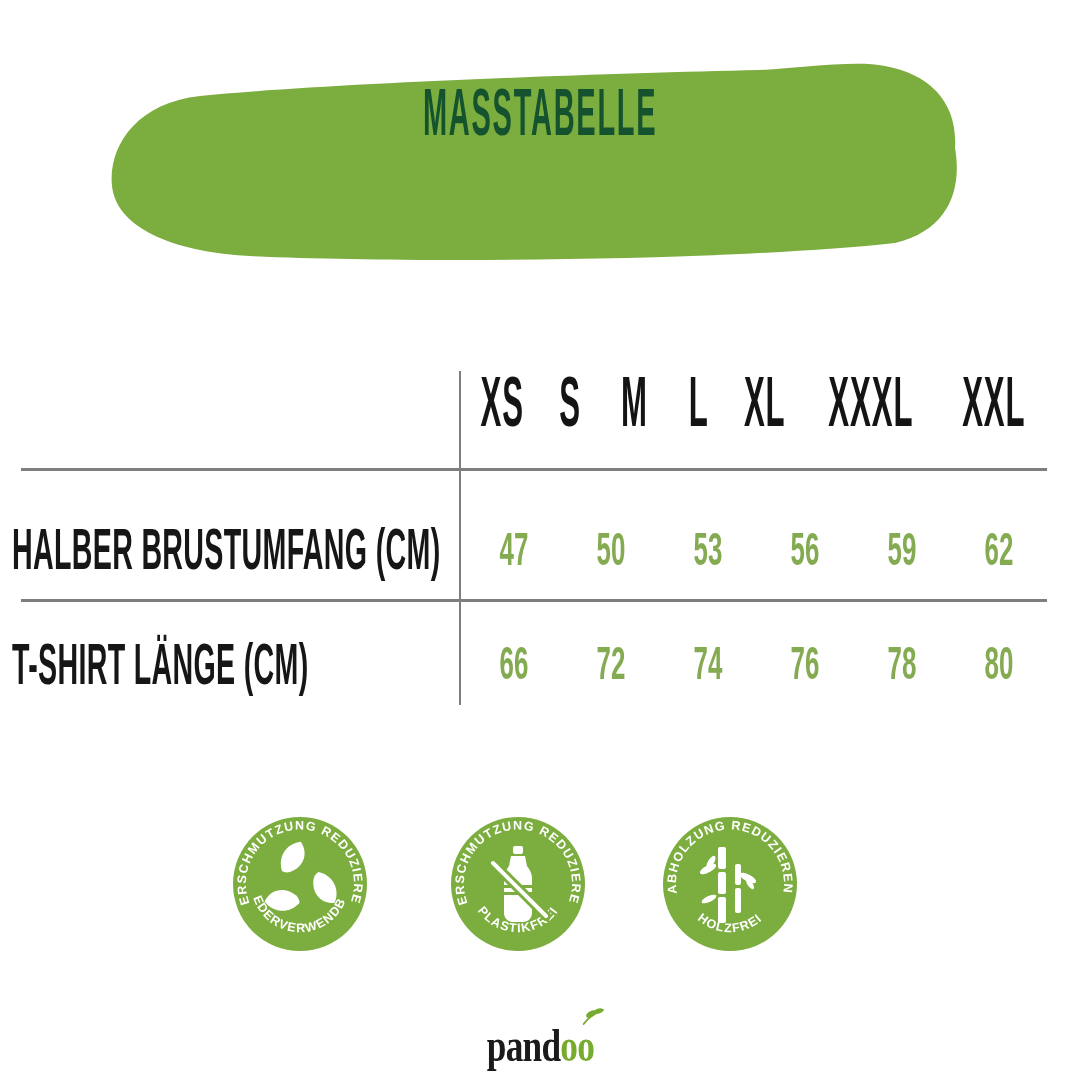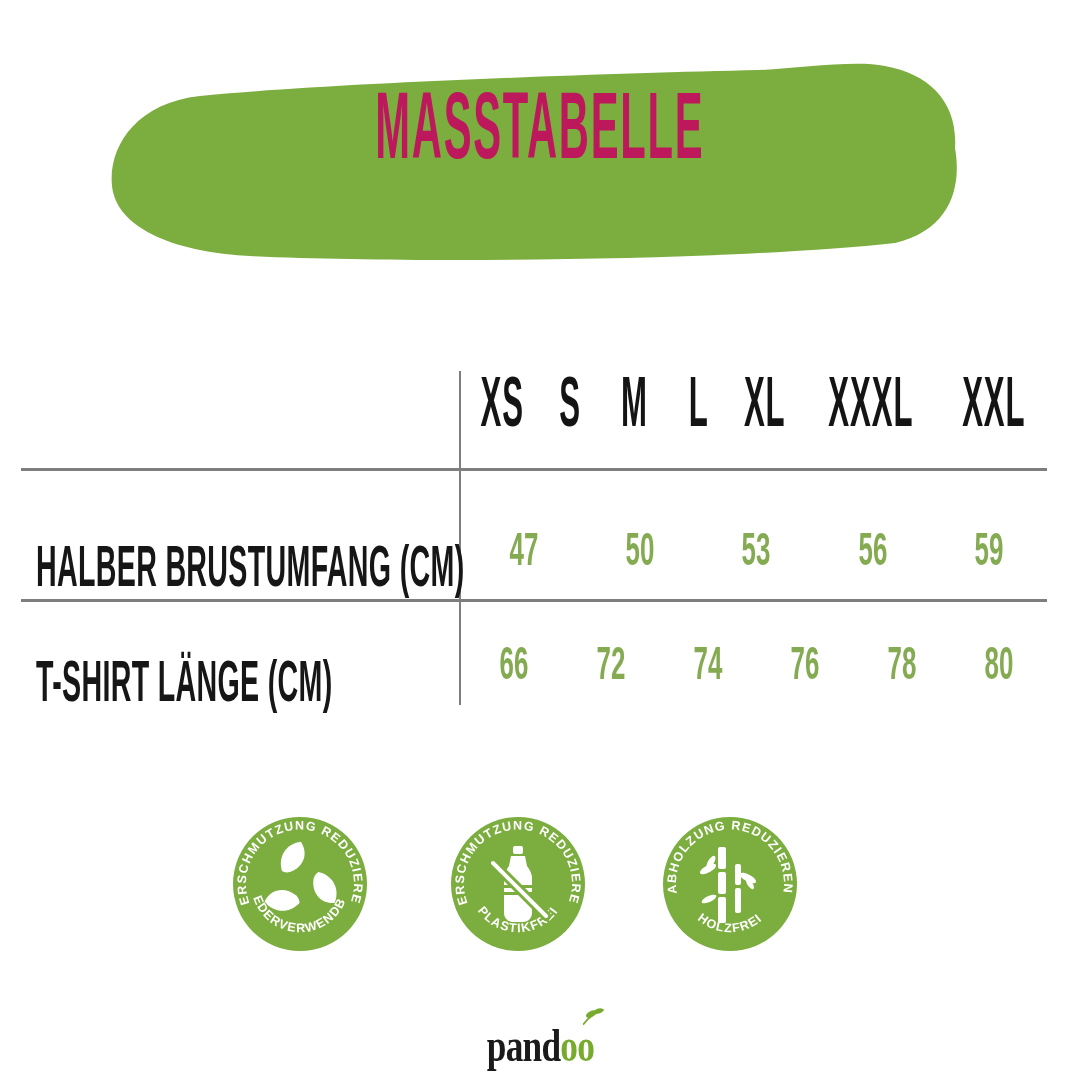--- a/index.html
+++ b/index.html
@@ -2,21 +2,21 @@
 <html><head>
 <meta charset="utf-8">
 <style>
   html,body { margin:0; padding:0; background:#ffffff; }
   body { width:1080px; height:1080px; font-family:"Liberation Sans", sans-serif; }
   .canvas { position:relative; width:1080px; height:1080px; background:#ffffff; overflow:hidden; }
 
   
   .blob-wrap { position:absolute; left:100px; top:58px; width:865px; height:212px; }
   .header-title { position:absolute; left:0; top:84px; width:1080px; text-align:center;
-    font-size:72px; font-weight:700; color:#be185d; white-space:nowrap; }
+    font-size:50px; font-weight:700; color:#14532d; white-space:nowrap; }
   .header-title .cz { display:inline-block; transform:scale(0.58,1.32); letter-spacing:3px; }
   .header-sub { position:absolute; left:0; top:182px; width:1080px; text-align:center;
     font-size:34px; font-weight:700; color:#dcead0; white-space:nowrap; }
   .header-sub .cz { display:inline-block; transform:scale(0.62,1.15); letter-spacing:2px; }
 
   
   .vline { position:absolute; left:459px; top:371px; width:2px; height:334px; background:#7e7e7e; }
   .hline { position:absolute; left:21px; width:1026px; height:3px; background:#7e7e7e; }
   .hline.h1 { top:468px; }
   .hline.h2 { top:599px; }
@@ -25,21 +25,21 @@
   .cols .cell { flex:1; display:flex; align-items:center; justify-content:center; white-space:nowrap; }
 
   .sizes-row { top:354px; height:96px; font-size:52px; font-weight:700; color:#141414; }
   .sizes-row .cz { display:inline-block; transform:scale(0.60,1.35); letter-spacing:1.5px; }
 
   .vals-row { color:#85ab52; font-weight:700; font-size:36px; }
   .vals-row.r1 { top:484px; height:130px; }
   .vals-row.r2 { top:602px; height:122px; }
   .vals-row .cz { display:inline-block; transform:scale(0.72,1.3); }
 
-  .row-label { position:absolute; left:36px; font-size:44px; font-weight:700; color:#161616; white-space:nowrap;margin-top:17px; }
+  .row-label { position:absolute; left:12px; font-size:44px; font-weight:700; color:#161616; white-space:nowrap; }
   .row-label .cz { display:inline-block; transform:scale(0.65,1.3); transform-origin:left center; letter-spacing:0.5px; }
   .row-label.l1 { top:524px; }
   .row-label.l2 { top:639px; }
 
   
   .badge { position:absolute; width:150px; height:150px; top:809px; }
   .badge.b1 { left:225px; }
   .badge.b2 { left:443px; }
   .badge.b3 { left:655px; }
   .badge-arc-text { font-family:"Liberation Sans",sans-serif; font-size:12.5px; font-weight:700;
@@ -112,20 +112,23 @@
         <span class="cz">50</span>
       </div>
     <div class="cell">
         <span class="cz">53</span>
       </div>
     <div class="cell">
         <span class="cz">56</span>
       </div>
     <div class="cell">
         <span class="cz">59</span>
+      </div>
+    <div class="cell">
+        <span class="cz">62</span>
       </div>
   </div>
 
   <div class="row-label l2">
     <span class="cz">T-SHIRT LÄNGE (CM)</span>
   </div>
   <div class="cols vals-row r2">
     <div class="cell">
         <span class="cz">66</span>
       </div>

